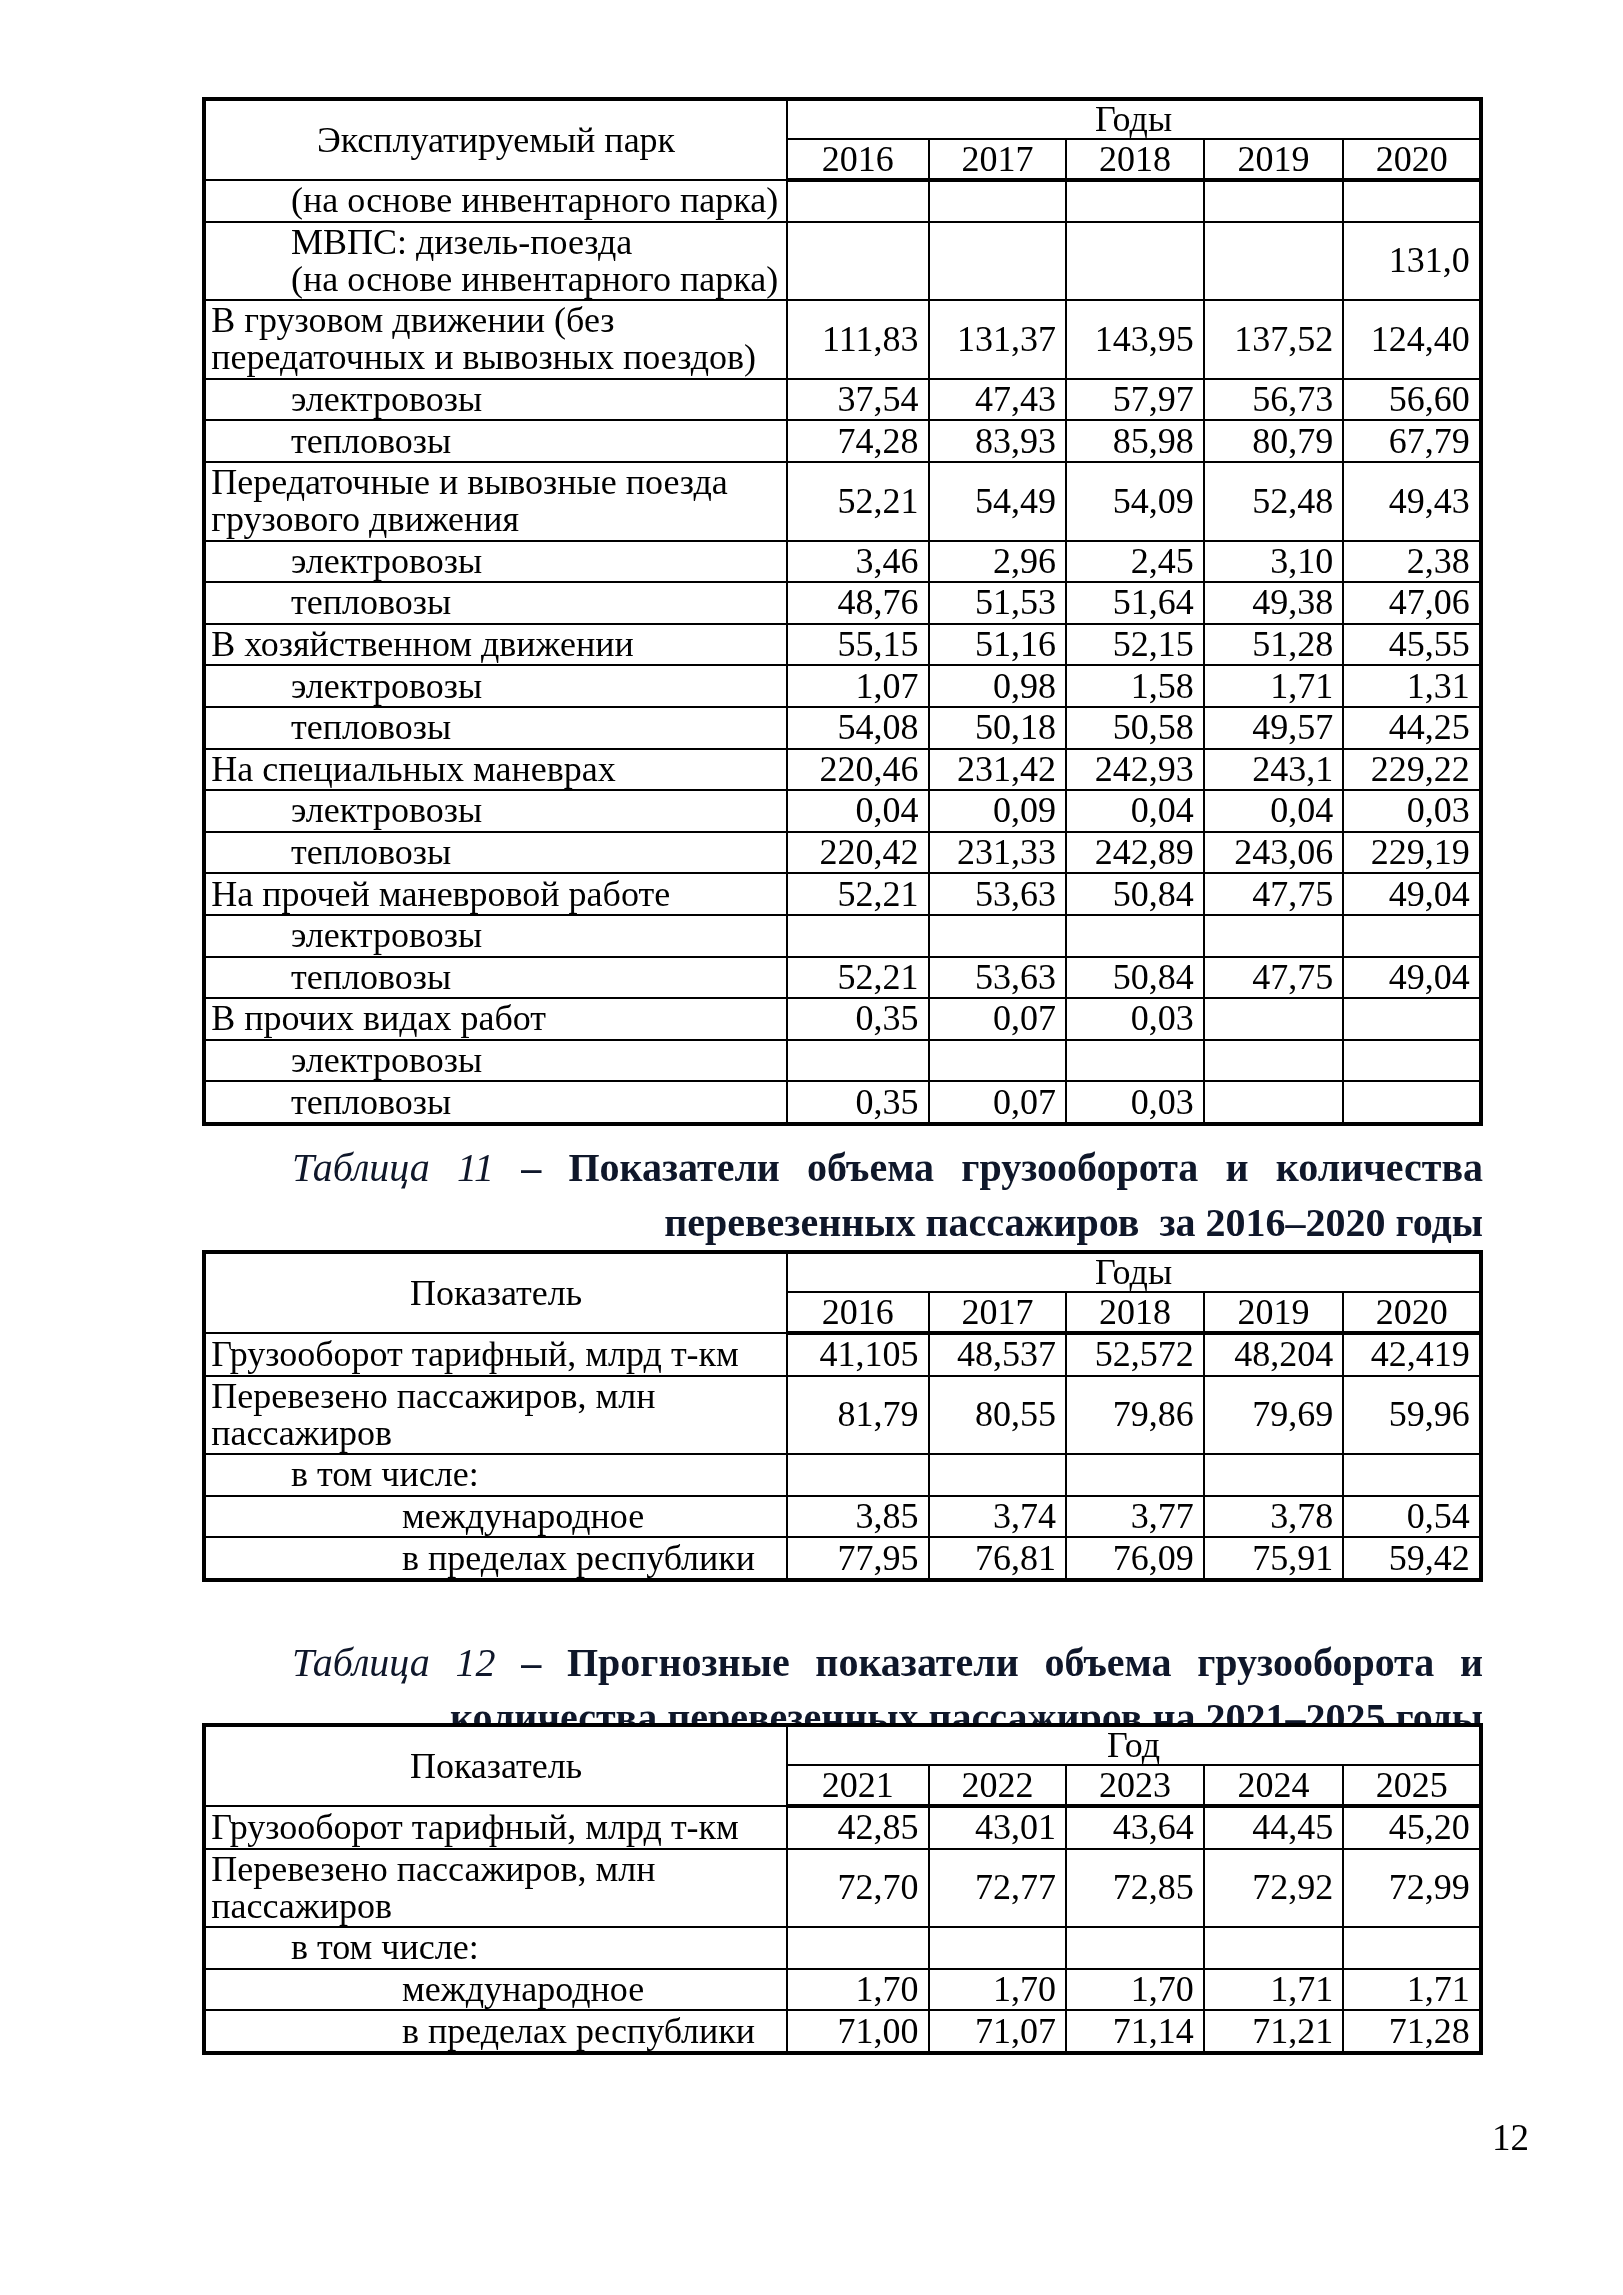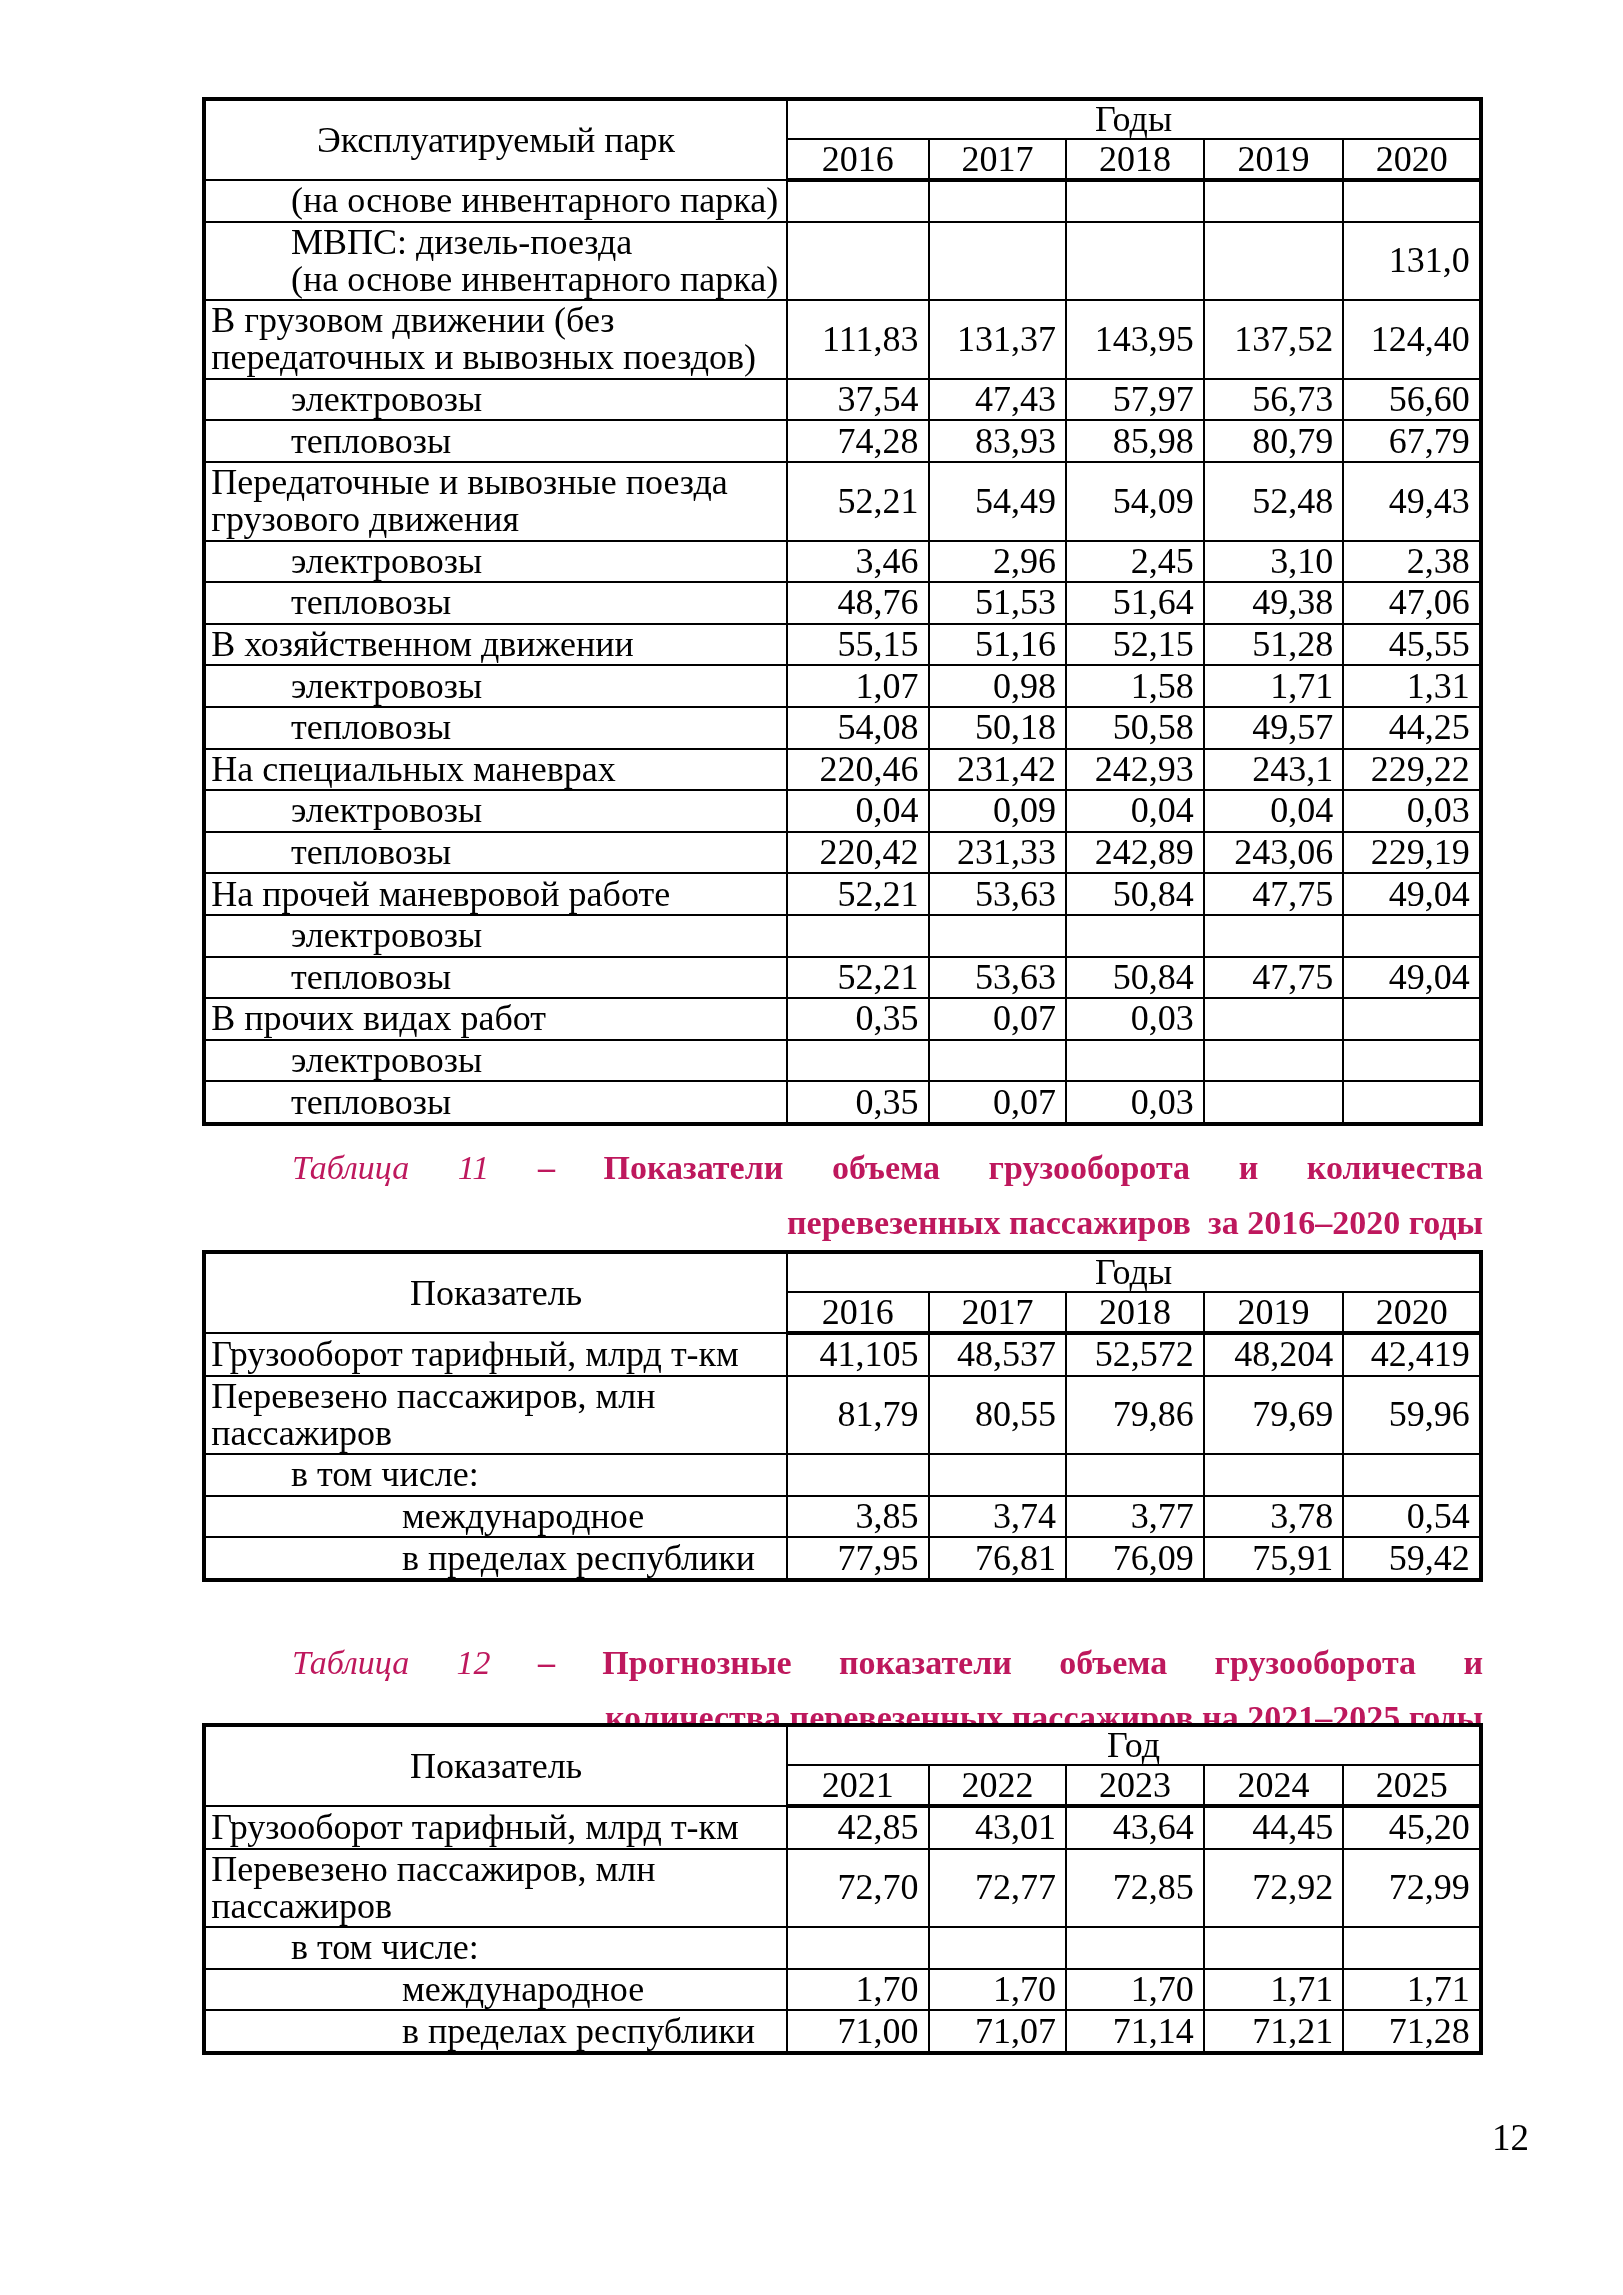--- a/index.html
+++ b/index.html
@@ -58,23 +58,23 @@
   .doc-table td.lbl.lvl1 { padding-left: 85px; margin-top: 28px; }
   .doc-table td.lbl.lvl2 { padding-left: 196px; }
   .doc-table td.num {
     text-align: right;
     padding: 1.3px 9.2px 1.3px 3.9px;
   }
   .lbl-line { line-height: 37px; }
 
   
   .tbl-caption {
-    font-size: 34px;
+    font-size: 40px;
     line-height: 55px;
-    color: #be185d;
+    color: #0f172a;
   }
   .cap-line-first {
     text-align: justify;
     text-align-last: justify;
     text-indent: 90px;
   }
   .cap-line-rest {
     text-align: right;
     white-space: pre-wrap;
     font-weight: bold;

